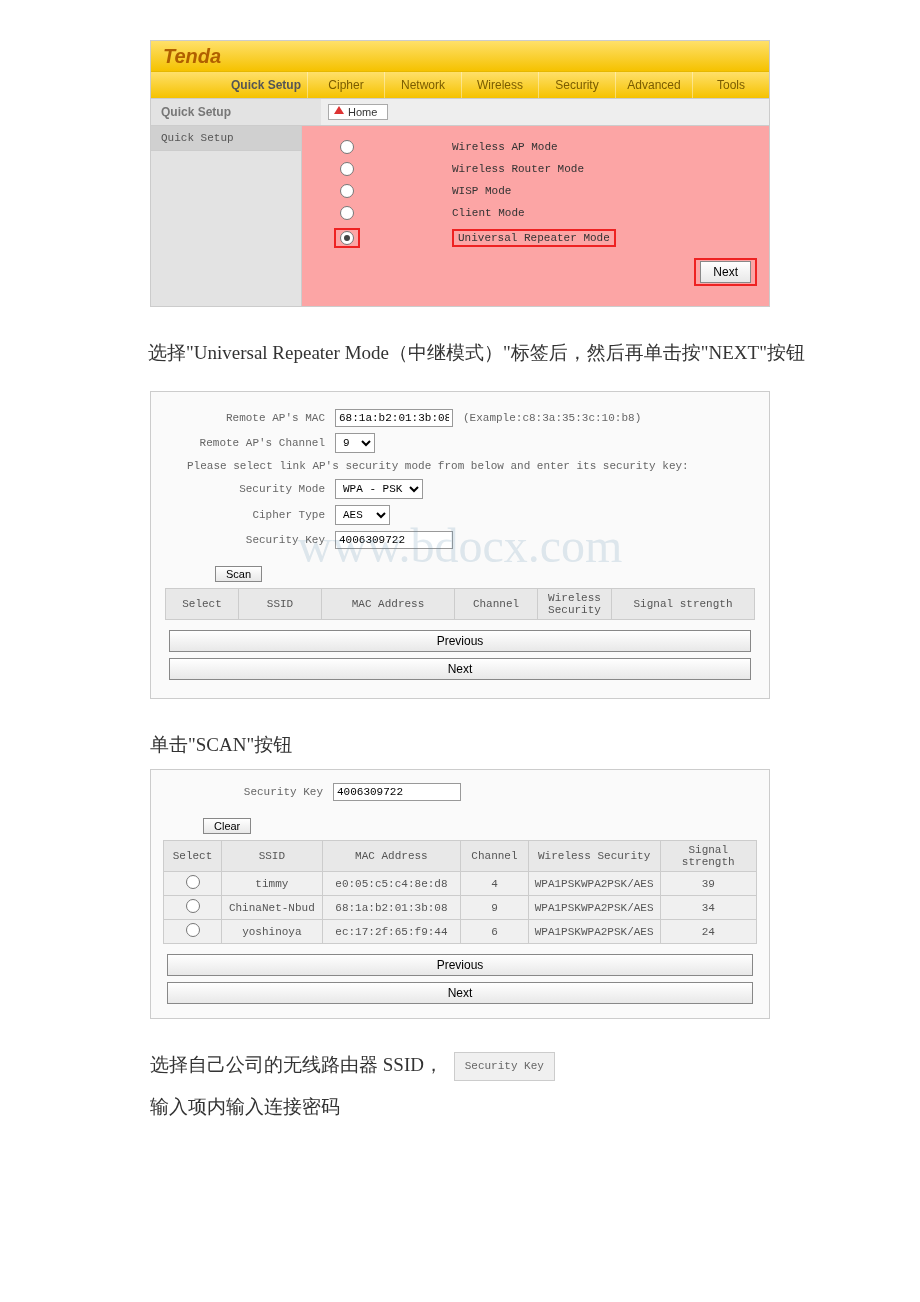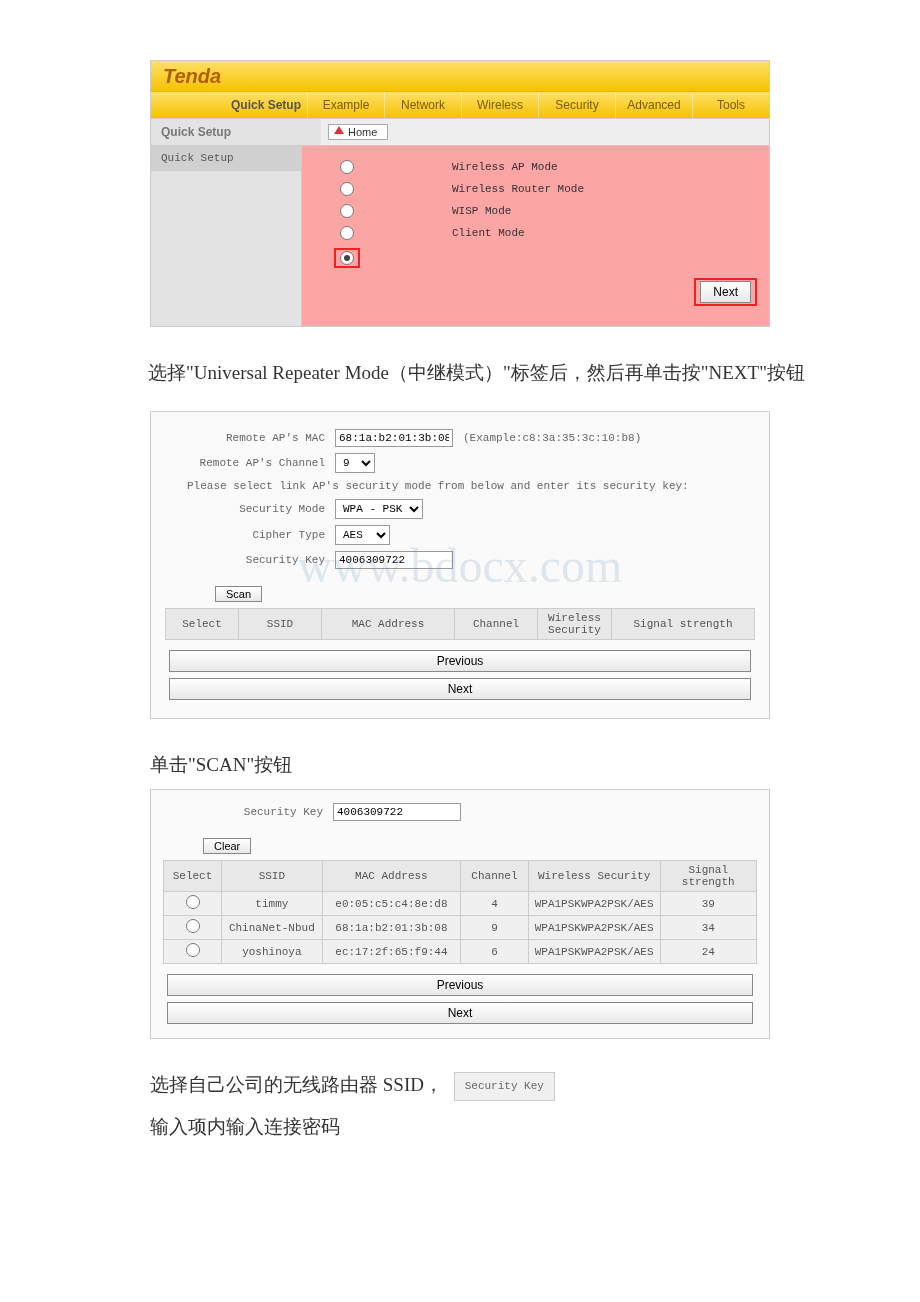--- a/index.html
+++ b/index.html
@@ -5,21 +5,21 @@
   body {
     margin: 0;
     font-family: Arial, sans-serif;
     font-size: 12px;
     background: #fff;
     color: #333;
   }
   .page {
     width: 920px;
     margin: 0 auto;
-    padding: 60px 0 100px;
+    padding: 40px 0 100px;
   }
   .block {
     margin: 0 150px 28px;
   }
   .panel {
     border: 1px solid #ccc;
     background: #fafafa;
   }
   .tenda-head {
     background: linear-gradient(#ffe06a, #f5c200);
@@ -256,21 +256,21 @@
 
 <div class="page">
 
   <div class="block">
     <div class="panel">
       <div class="tenda-head">
         <span>Tenda</span>
       </div>
       <div class="tabbar">
         <div class="left-label">Quick Setup</div>
-        <div class="tab">Example</div>
+        <div class="tab">Cipher</div>
         <div class="tab">Network</div>
         <div class="tab">Wireless</div>
         <div class="tab">Security</div>
         <div class="tab">Advanced</div>
         <div class="tab">Tools</div>
       </div>
       <div class="subhead-row">
         <div class="side-title">Quick Setup</div>
         <div style="padding:2px 4px;">
           <span class="home-btn">
@@ -306,20 +306,21 @@
           <div class="radio-row">
             <div class="rcol">
                 <span class="radio-vis"></span>
               </div>
             <div class="lcol">Client Mode</div>
           </div>
           <div class="radio-row">
             <div class="rcol">
                 <span class="hl-red" style="line-height:0;"><span class="radio-vis checked"></span></span>
               </div>
+            <div class="lcol"><span class="hl-red">Universal Repeater Mode</span></div>
           </div>
           <div class="next-wrap">
             <span class="hl-red"><button class="btn">Next</button></span>
           </div>
         </div>
       </div>
     </div>
   </div>
 
   <div class="doc-text" style="text-indent:2em;">选择"Universal Repeater Mode（中继模式）"标签后，然后再单击按"NEXT"按钮</div>

